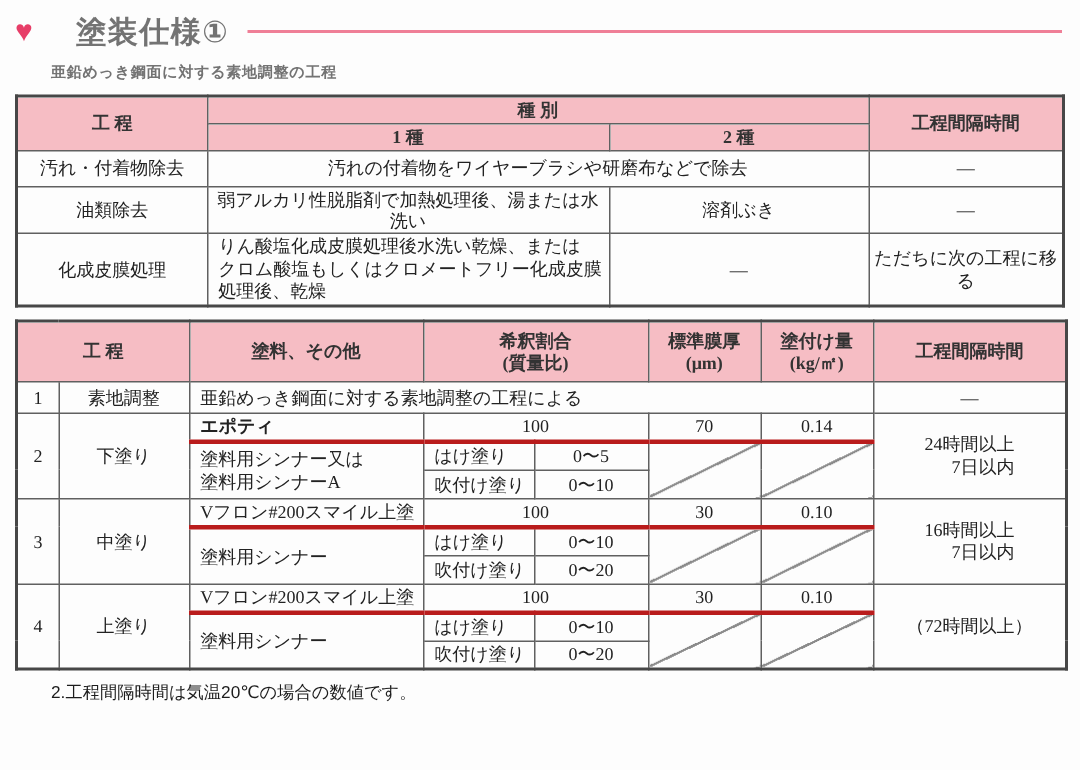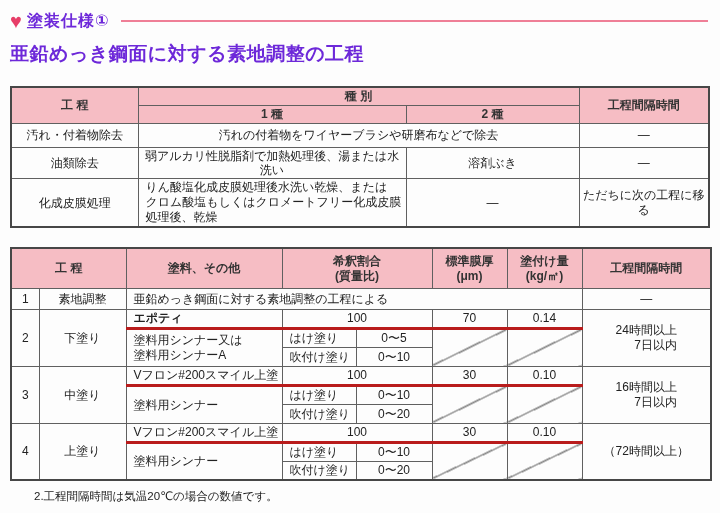--- a/index.html
+++ b/index.html
@@ -3,31 +3,31 @@
 <meta charset="utf-8">
 <style>
   * { margin: 0; padding: 0; box-sizing: border-box; }
   html, body { width: 720px; height: 513px; background: #fdfdfd; overflow: hidden; }
   body { font-family: "Liberation Sans", "DejaVu Sans", sans-serif; color: #222; }
   .page { width: 720px; height: 513px; padding: 8px 10px 0 10px; background: #fdfdfd; }
 
   
   .hdr { display: flex; align-items: center; height: 26px; }
   .heart { color: #e73e68; font-size: 20px; line-height: 20px; margin-right: 5px; }
-  .title { color: #6d28d9; font-size: 16px; font-weight: bold; letter-spacing: 1px; }
+  .title { color: #737373; font-size: 20px; font-weight: bold; letter-spacing: 1px; margin-left: 24px; }
   .subtitle { color: #e8506e; font-size: 13px; font-weight: bold; margin-left: 14px; letter-spacing: 0.5px; }
   .hrule { flex: 1; border-top: 2px solid #ef7f97; margin-left: 12px; margin-right: 2px; }
 
   
-  .sec-h { font-size: 19px; font-weight: bold; color: #6d28d9; letter-spacing: 0.5px; }
+  .sec-h { font-size: 10px; font-weight: bold; color: #737373; letter-spacing: 0.5px; margin-left: 24px; }
   .sec-h1 { margin-top: 7px; }
   .sec-h2 { margin-top: 11px; }
 
   
-  table { border-collapse: collapse; table-layout: fixed; margin-top: 19px; }
+  table { border-collapse: collapse; table-layout: fixed; margin-top: 8px; font-family: Liberation Serif, serif; }
   td, th { border: 1px solid #606060; font-size: 12px; font-weight: normal;
            text-align: center; vertical-align: middle; padding: 1px 3px;
            line-height: 1.2; overflow: hidden; }
   table { border: 2px solid #474747; }
   th { background: #f6bdc4; color: #333; font-weight: bold; }
   .left { text-align: left; padding-left: 7px; }
   .bold { font-weight: bold; }
   .twolines { line-height: 1.25; }
   .blk { display: inline-block; text-align: right; }
 

